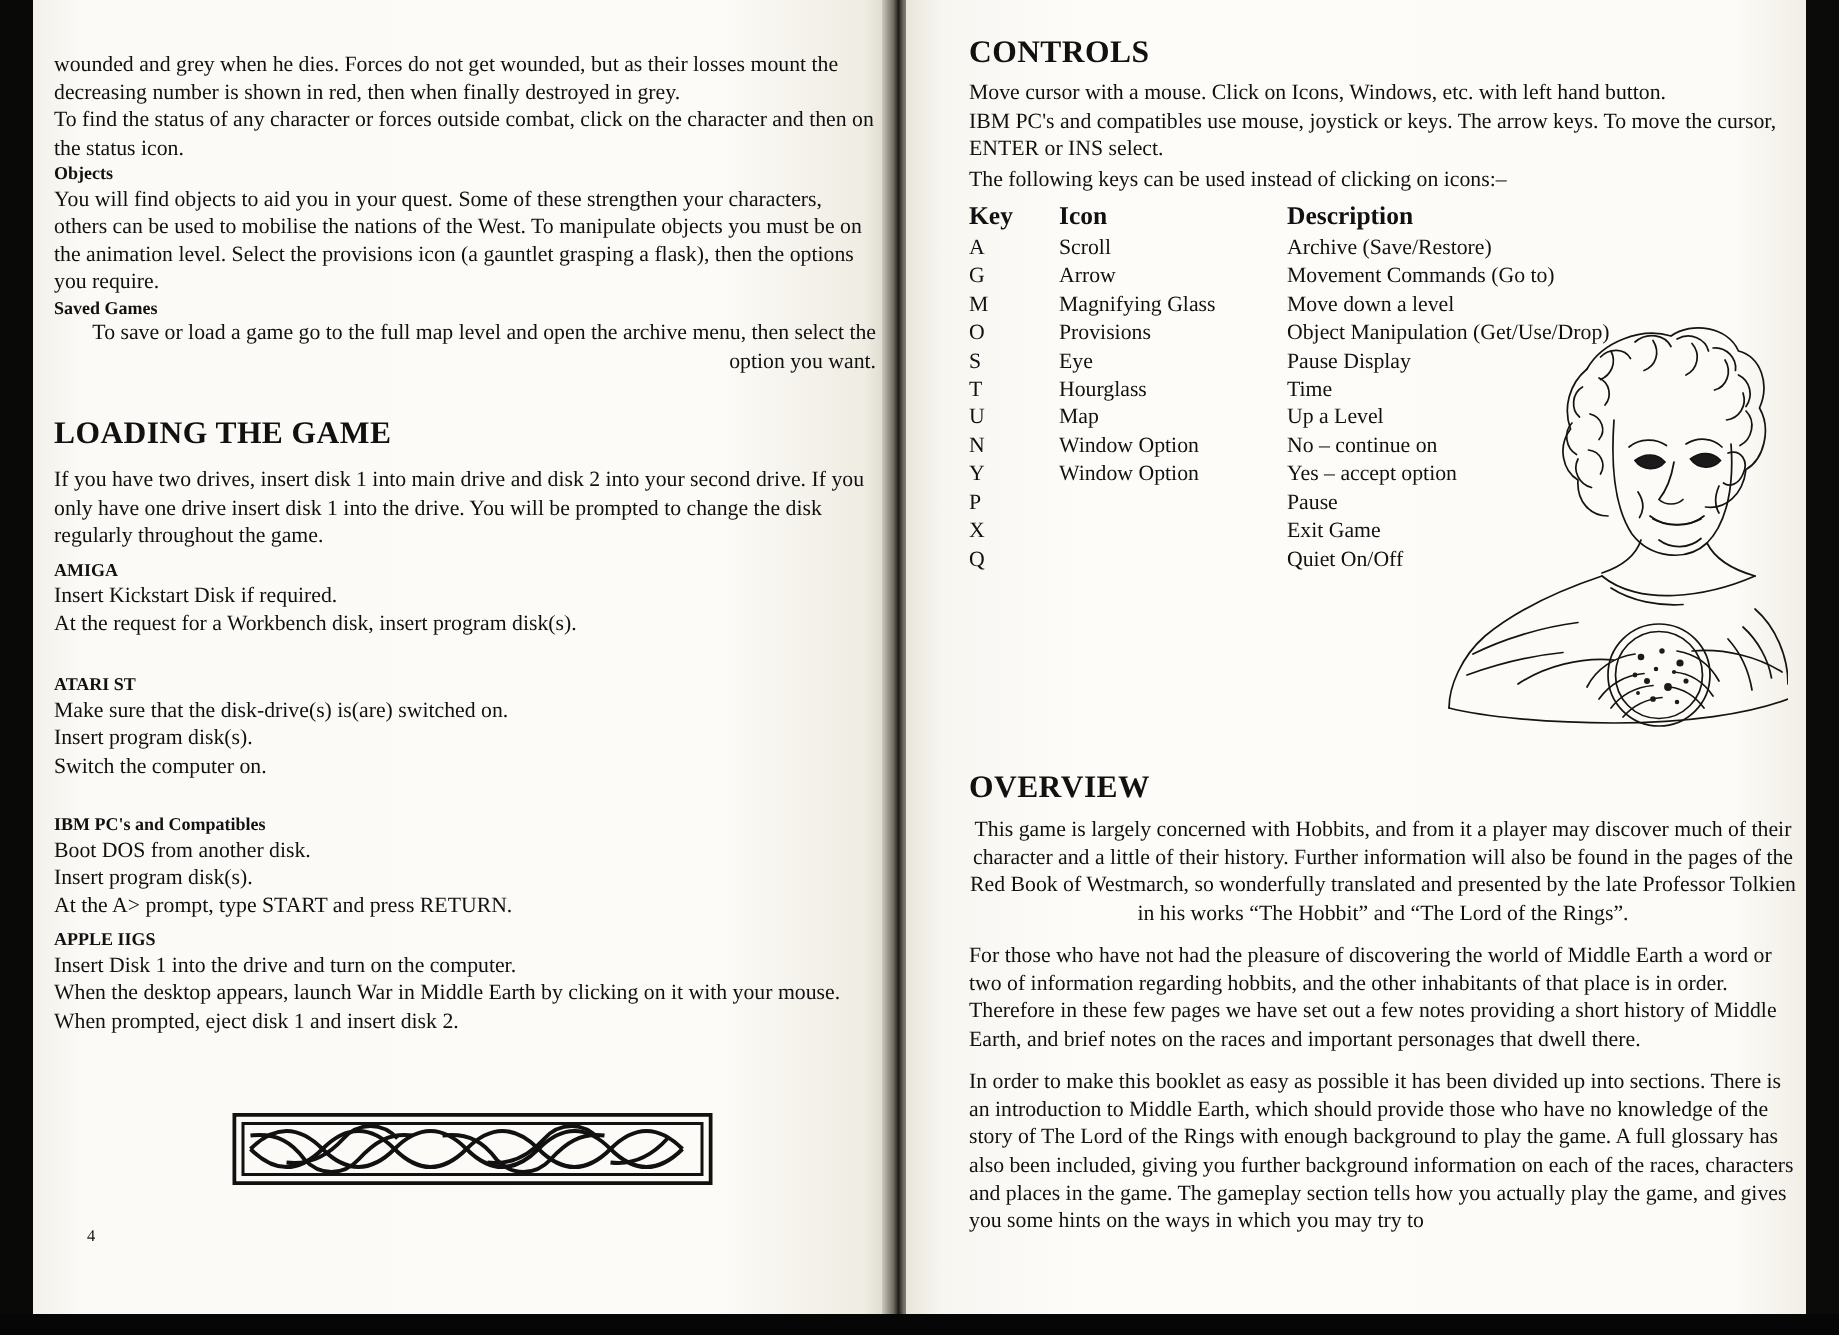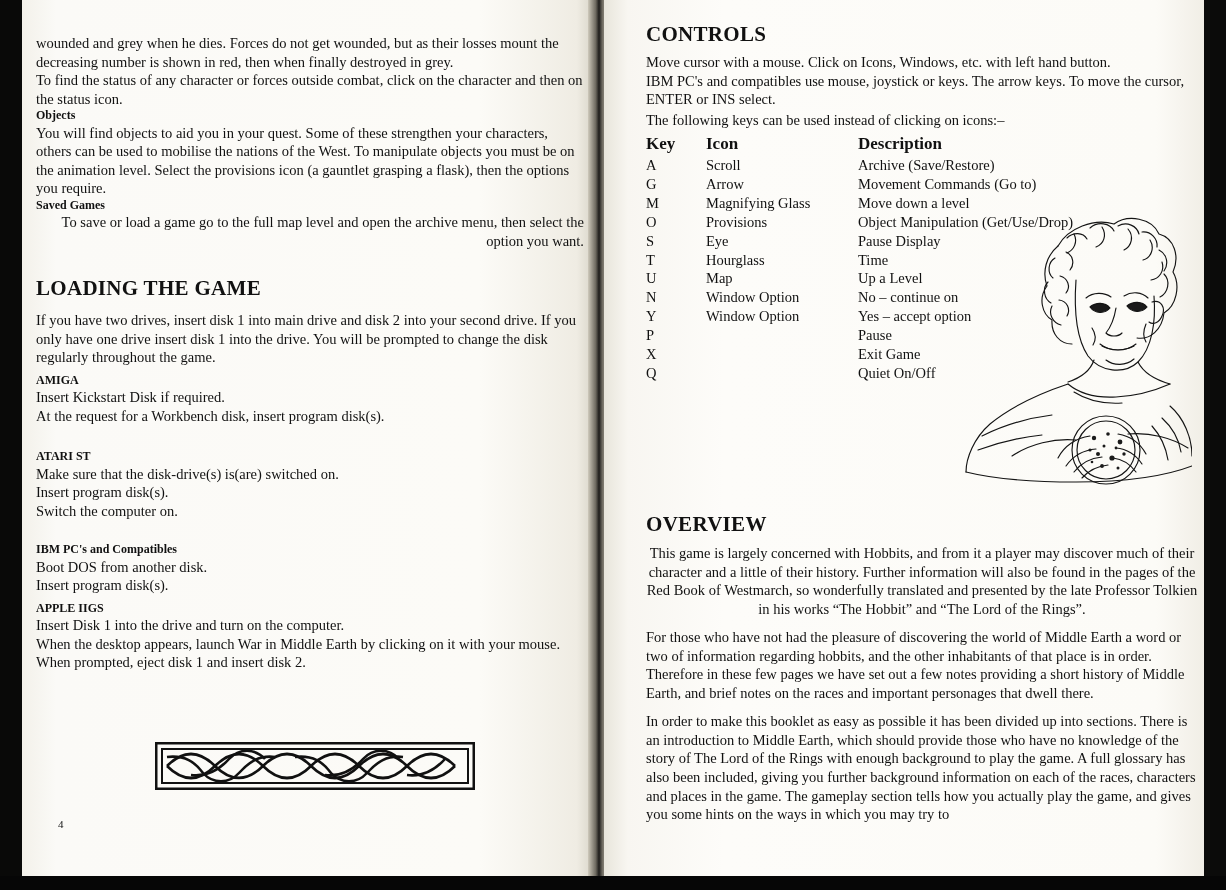--- a/index.html
+++ b/index.html
@@ -166,20 +166,21 @@
         <h2 class="sub">ATARI ST</h2>
         <p class="body">Make sure that the disk-drive(s) is(are) switched on.</p>
         <p class="body">Insert program disk(s).</p>
         <p class="body">Switch the computer on.</p>
       </div>
 
       <div style="margin-bottom:6px;">
         <h2 class="sub">IBM PC's and Compatibles</h2>
         <p class="body">Boot DOS from another disk.</p>
         <p class="body">Insert program disk(s).</p>
+        <p class="body">At the A&gt; prompt, type START and press RETURN.</p>
       </div>
 
       <div>
         <h2 class="sub">APPLE IIGS</h2>
         <p class="body">Insert Disk 1 into the drive and turn on the computer.</p>
         <p class="body">When the desktop appears, launch War in Middle Earth by clicking on it with your mouse.</p>
         <p class="body">When prompted, eject disk 1 and insert disk 2.</p>
       </div>
 
     </div>

